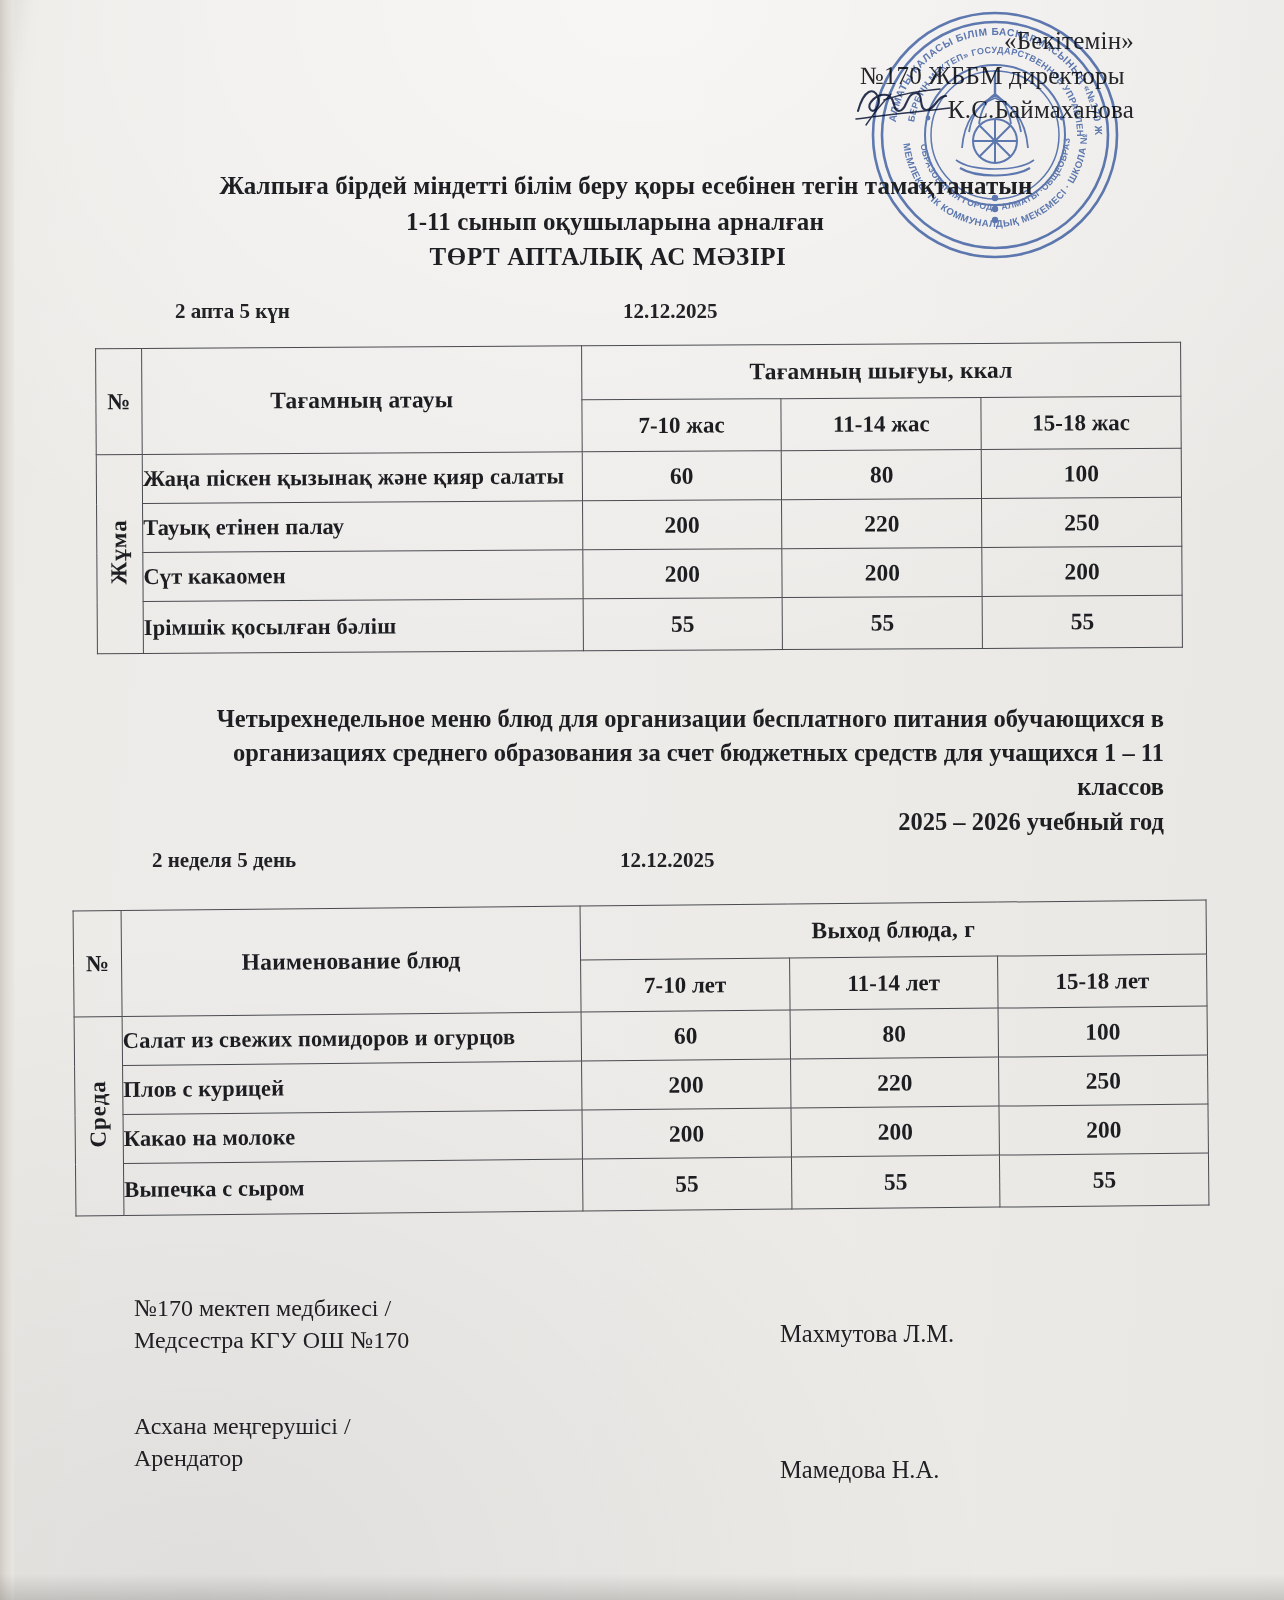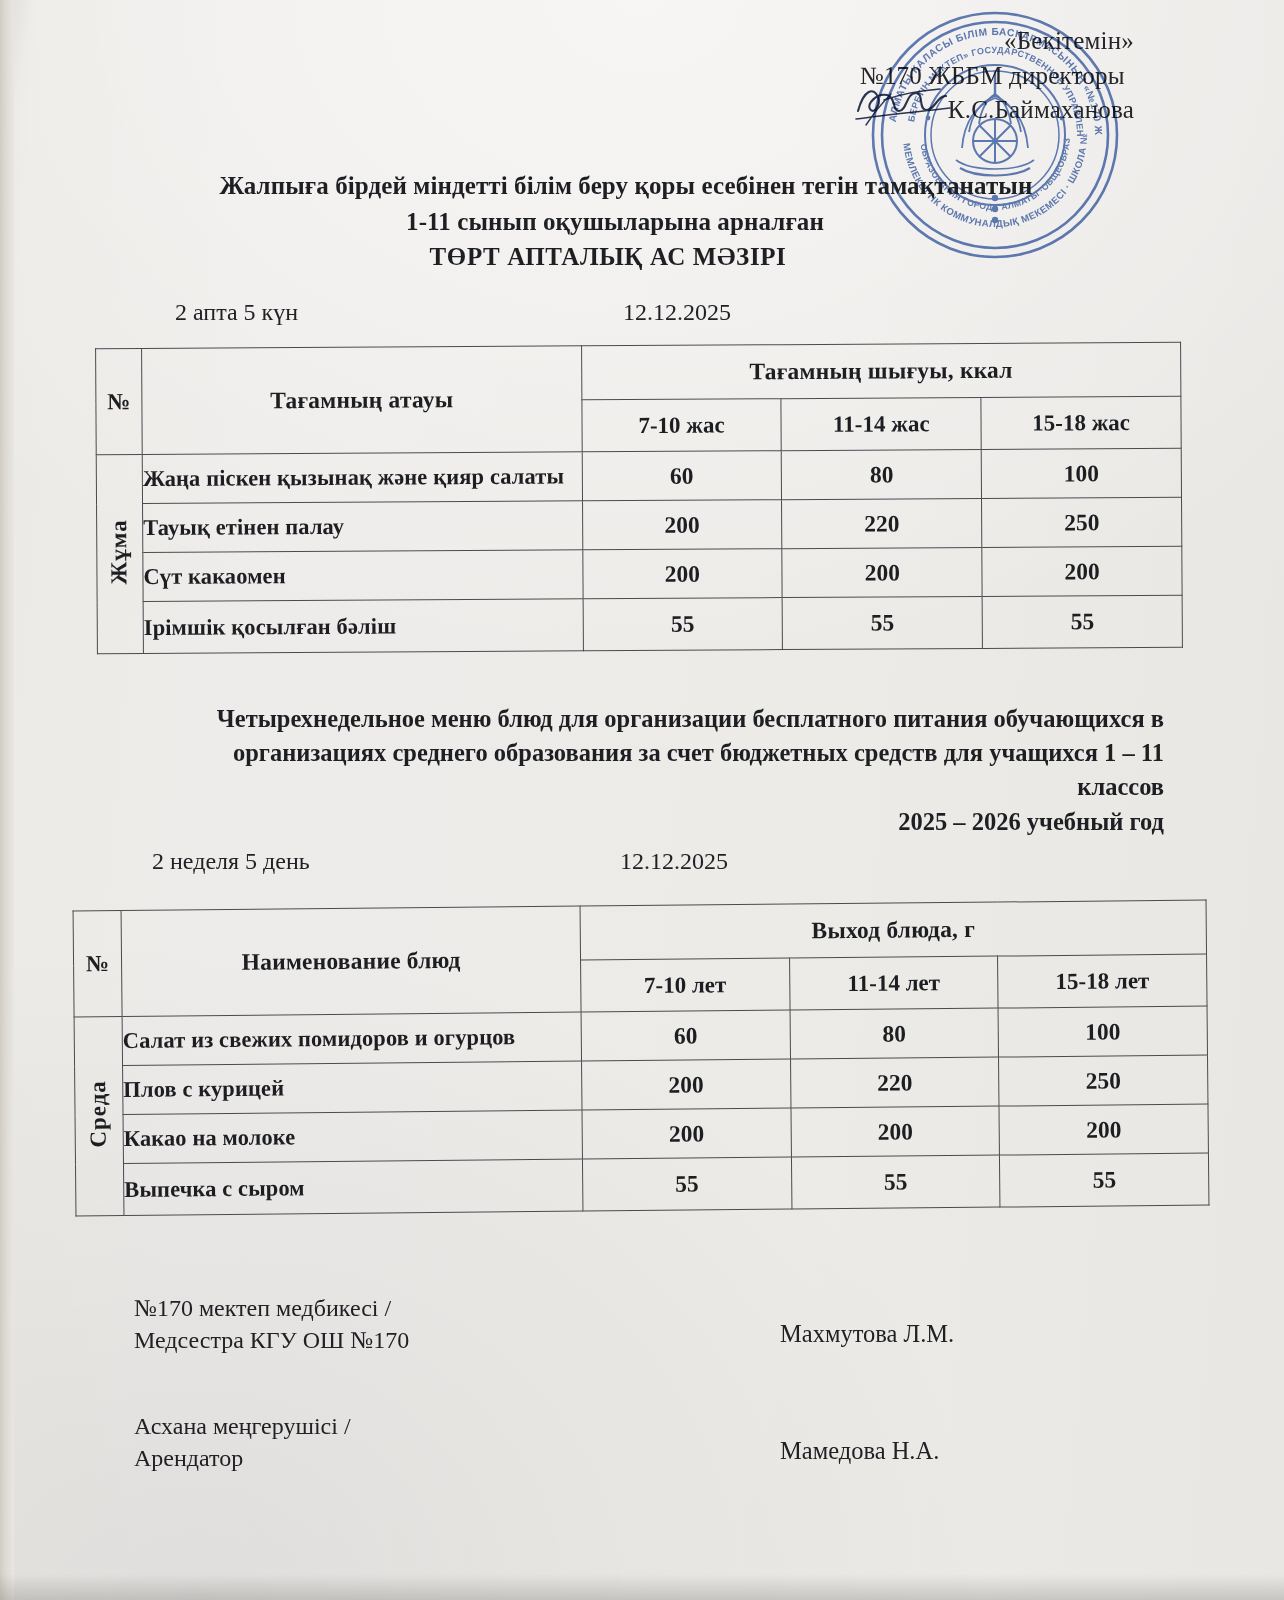--- a/index.html
+++ b/index.html
@@ -97,21 +97,21 @@
     font-size: 24.5px; font-weight: bold;
     line-height: 1.38;
     color: #1e1f23;
     padding: 0 120px;
   }
   .ru-title .l4 { margin-top: 2px; }
 
   
   .dayline {
     position: absolute;
-    font-size: 24px; font-weight: normal; color: #212226;
+    font-size: 21px; font-weight: bold; color: #212226;
   }
   .dayline .wk { position: absolute; white-space: nowrap; }
   .dayline .dt { position: absolute; white-space: nowrap; }
 
   #dayline-kz { left: 0; right: 0; top: 299px; height: 32px; }
   #dayline-kz .wk { left: 175px; }
   #dayline-kz .dt { left: 623px; }
 
   #dayline-ru { left: 0; right: 0; top: 848px; height: 32px; }
   #dayline-ru .wk { left: 152px; }
@@ -191,21 +191,21 @@
   .sigrow .role {
     position: absolute; left: 134px; top: 0;
     font-size: 24px; line-height: 1.34; color: #202125;
     white-space: pre-line;
   }
   .sigrow .person {
     position: absolute; left: 780px; top: 28px;
     font-size: 24.5px; color: #202125; white-space: nowrap;
   }
   #sigrow-2 { margin-top: 22px; }
-  #sigrow-2 .person { top: 27px; }
+  #sigrow-2 .person { top: 46px; }
 </style>
 </head>
 <body>
 
 <div id="page">
   <div class="edge-left"></div>
 
   <div class="content">
 
     <div class="approval">

